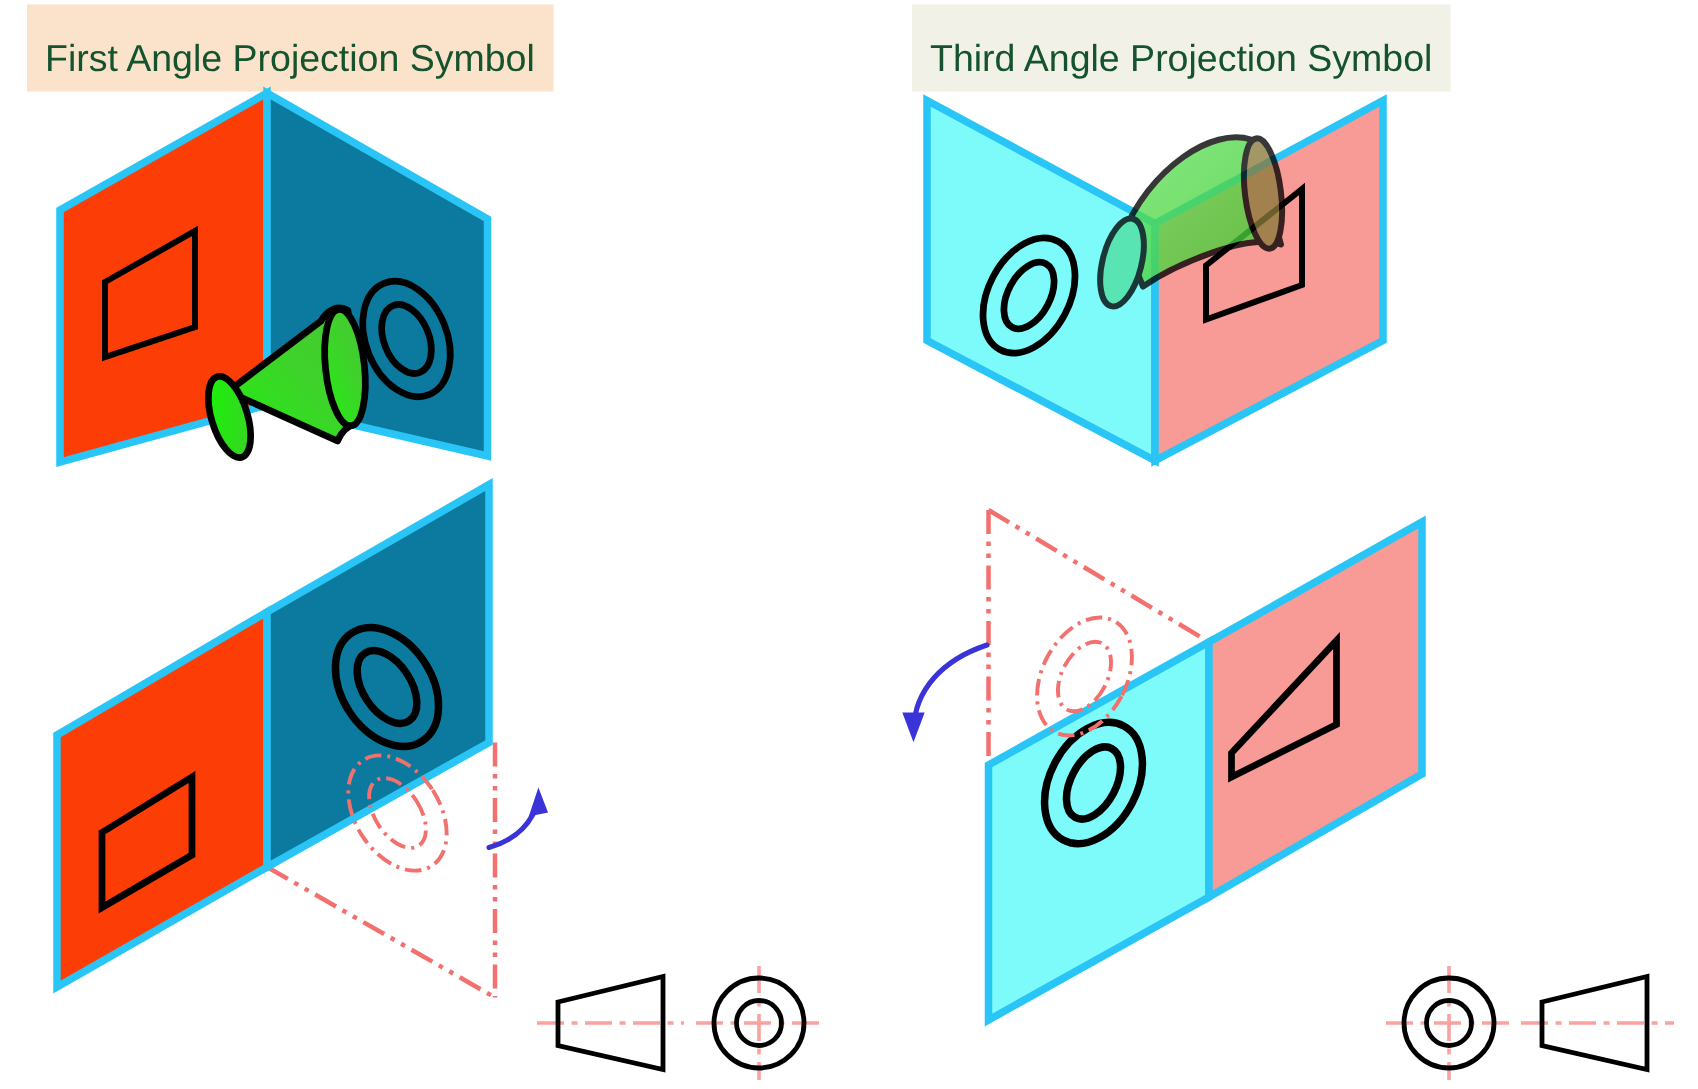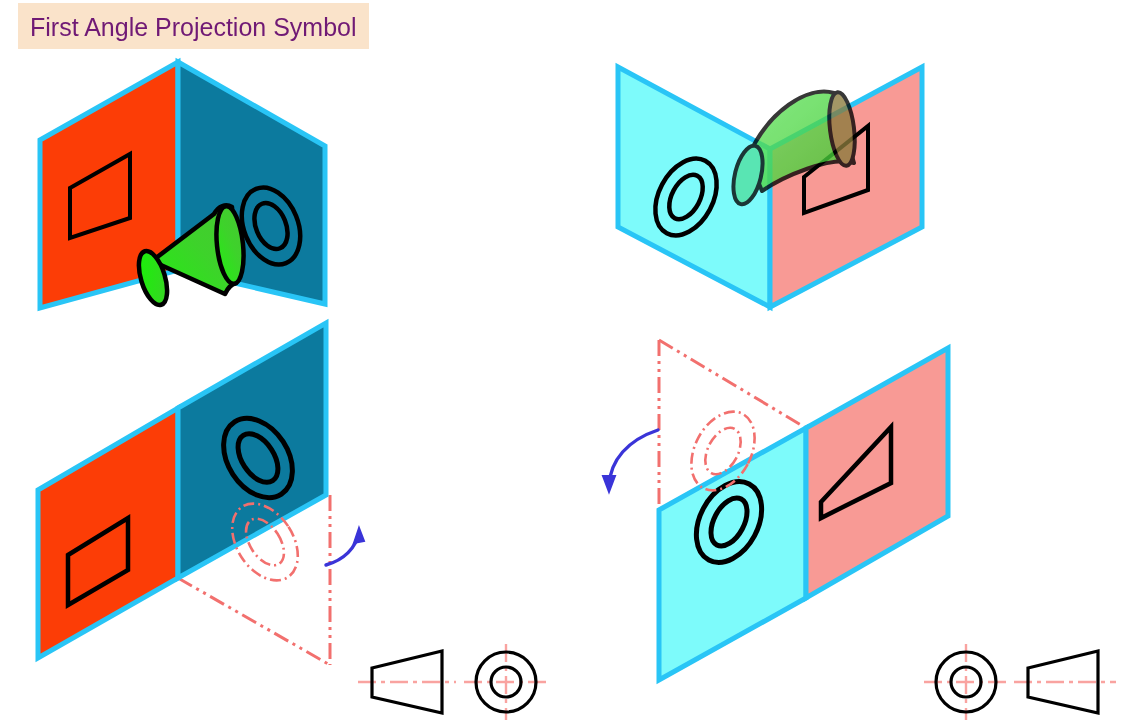--- a/index.html
+++ b/index.html
@@ -2,21 +2,21 @@
 <html><head>
 <meta charset="utf-8">
 <style>
   html,body{margin:0;padding:0;background:#ffffff;}
   body{width:1132px;height:726px;position:relative;overflow:hidden;
        font-family:"Liberation Sans","DejaVu Sans",sans-serif;}
   .panel{position:absolute;top:0;height:726px;width:566px;}
   .panel.left{left:0;}
   .panel.right{left:566px;}
   .title{position:absolute;display:inline-block;white-space:nowrap;
-         font-size:25px;color:#701a75;line-height:1;padding:12px 12px 9px 12px;}
+         font-size:25px;color:#14532d;line-height:1;padding:24px 12px 9px 12px;}
   #title-first{left:18px;top:3px;background:#fae3ca;}
   #title-third{left:608px;top:3px;background:#f1f1e7;}
   svg{position:absolute;left:0;top:0;overflow:visible;}
   .fig{position:absolute;}
 </style>
 </head>
 <body>
 
 <div class="panel left">
 
@@ -85,20 +85,21 @@
 
     <polygon points="20,30 90,13 90,75 20,59" fill="none" stroke="#000000" stroke-width="3.2"></polygon>
 
     <circle cx="154" cy="44" r="30" fill="none" stroke="#000000" stroke-width="3.2"></circle>
     <circle cx="154" cy="44" r="15" fill="none" stroke="#000000" stroke-width="3.2"></circle>
   </svg>
 </div>
 
 <div class="panel right">
 
+  <div class="title" id="title-third" style="left:42px;">Third Angle Projection Symbol</div>
 
   <svg class="fig" style="left:30px;top:45px;" width="360" height="300" viewBox="0 0 360 300">
     <defs>
       <linearGradient id="coneGradR" x1="0" y1="0" x2="1" y2="1">
         <stop offset="0%" stop-color="#63e55f"></stop>
         <stop offset="100%" stop-color="#3cc72b"></stop>
       </linearGradient>
     </defs>
 
     <polygon points="22,22 174,104 174,262 22,182" fill="#7dfbfb" stroke="#29c5f6" stroke-width="5"></polygon>

